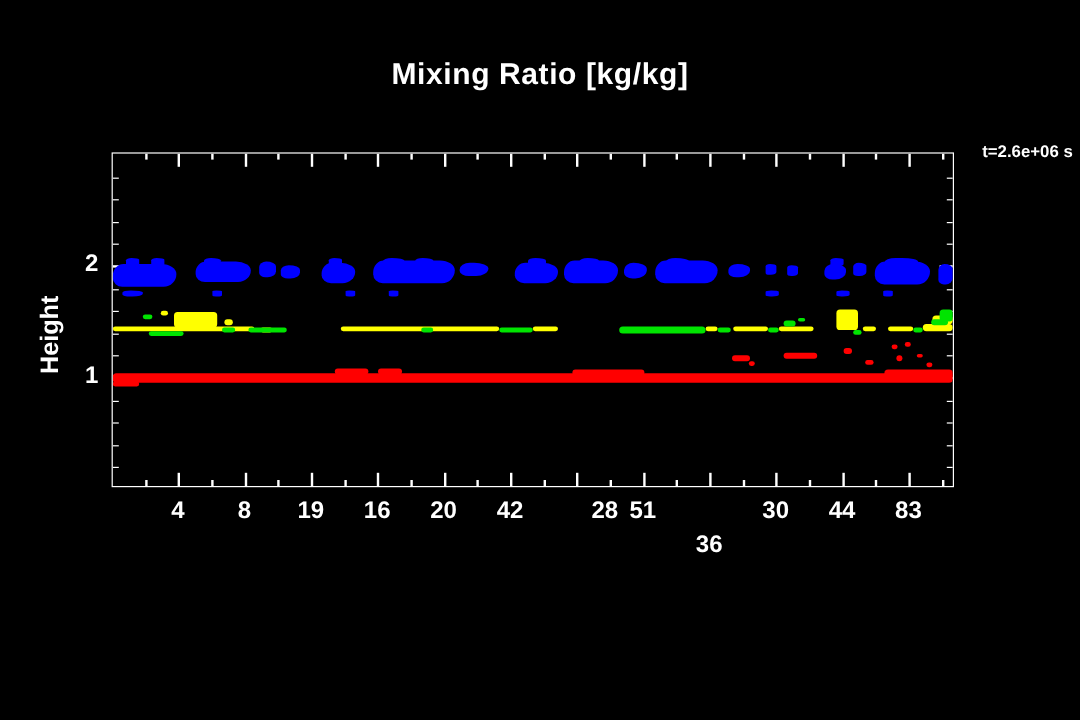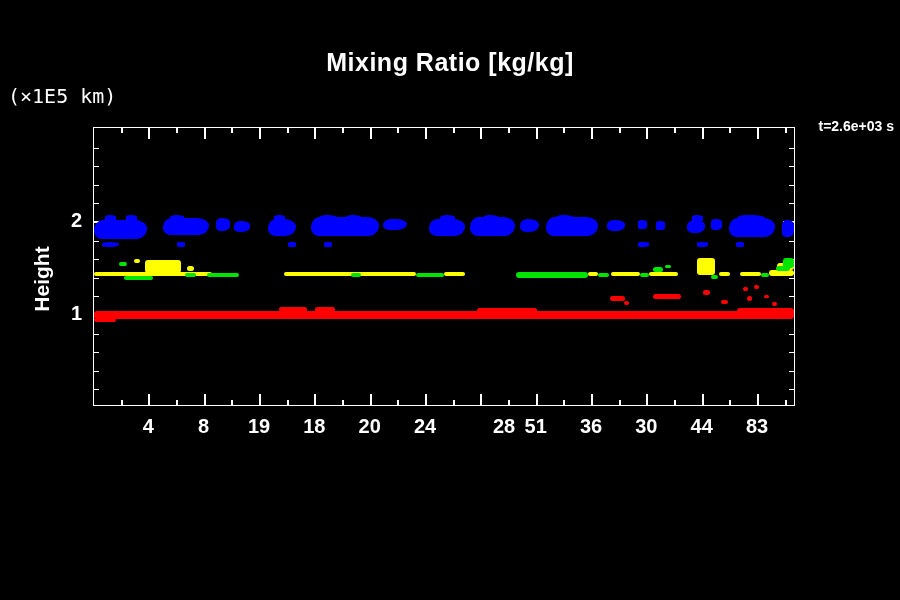--- a/index.html
+++ b/index.html
@@ -39,23 +39,22 @@
   .blob.puffy { border-radius:10px 14px 12px 9px / 60% 50% 65% 45%; }
   .blob.thin  { border-radius:3px; }
 </style>
 </head>
 <body>
 
 <div class="stage">
 
   <div class="chart-title">Mixing Ratio [kg/kg]</div>
 
-  <div class="unit-label y-unit">(×1E5 km)</div>
-
-  <div class="time-label">t=2.6e+03 s</div>
+
+  <div class="time-label">t=2.6e+06 s</div>
 
   <div class="height-label">Height</div>
 
   <div class="plot">
       <div class="tick" style="left: 54.336px; top: 266px; width: 2px; height: 11px;"></div>
       <div class="tick" style="left: 54.336px; top: 0px; width: 2px; height: 11px;"></div>
       <div class="tick" style="left: 109.672px; top: 266px; width: 2px; height: 11px;"></div>
       <div class="tick" style="left: 109.672px; top: 0px; width: 2px; height: 11px;"></div>
       <div class="tick" style="left: 165.008px; top: 266px; width: 2px; height: 11px;"></div>
       <div class="tick" style="left: 165.008px; top: 0px; width: 2px; height: 11px;"></div>
@@ -213,26 +212,26 @@
       <div class="blob thin" style="left: 659.881px; top: 156.775px; width: 5.5336px; height: 4.65px; background: rgb(255, 0, 0);"></div>
       <div class="blob thin" style="left: 669.565px; top: 166.54px; width: 5.5336px; height: 3.72px; background: rgb(255, 0, 0);"></div>
       <div class="blob thin" style="left: 677.866px; top: 173.98px; width: 5.5336px; height: 3.72px; background: rgb(255, 0, 0);"></div>
     </div>
 
 
   <div id="labels-layer">
       <div class="xtick-label" style="left: 126.336px;">4</div>
       <div class="xtick-label" style="left: 181.672px;">8</div>
       <div class="xtick-label" style="left: 237.008px;">19</div>
-      <div class="xtick-label" style="left: 292.344px;">18</div>
+      <div class="xtick-label" style="left: 292.344px;">16</div>
       <div class="xtick-label" style="left: 347.68px;">20</div>
-      <div class="xtick-label" style="left: 403.016px;">24</div>
+      <div class="xtick-label" style="left: 403.016px;">42</div>
       <div class="xtick-label" style="left: 482px;">28</div>
       <div class="xtick-label" style="left: 513.688px;">51</div>
-      <div class="xtick-label" style="left: 569.024px;">36</div>
+      <div class="xtick-label" style="left: 569.024px; margin-top: 28px;">36</div>
       <div class="xtick-label" style="left: 624.36px;">30</div>
       <div class="xtick-label" style="left: 679.696px;">44</div>
       <div class="xtick-label" style="left: 735.032px;">83</div>
       <div class="ytick-label" style="top: 302px;">1</div>
       <div class="ytick-label" style="top: 209px;">2</div>
     </div>
 
 </div>
 
 </body></html>

